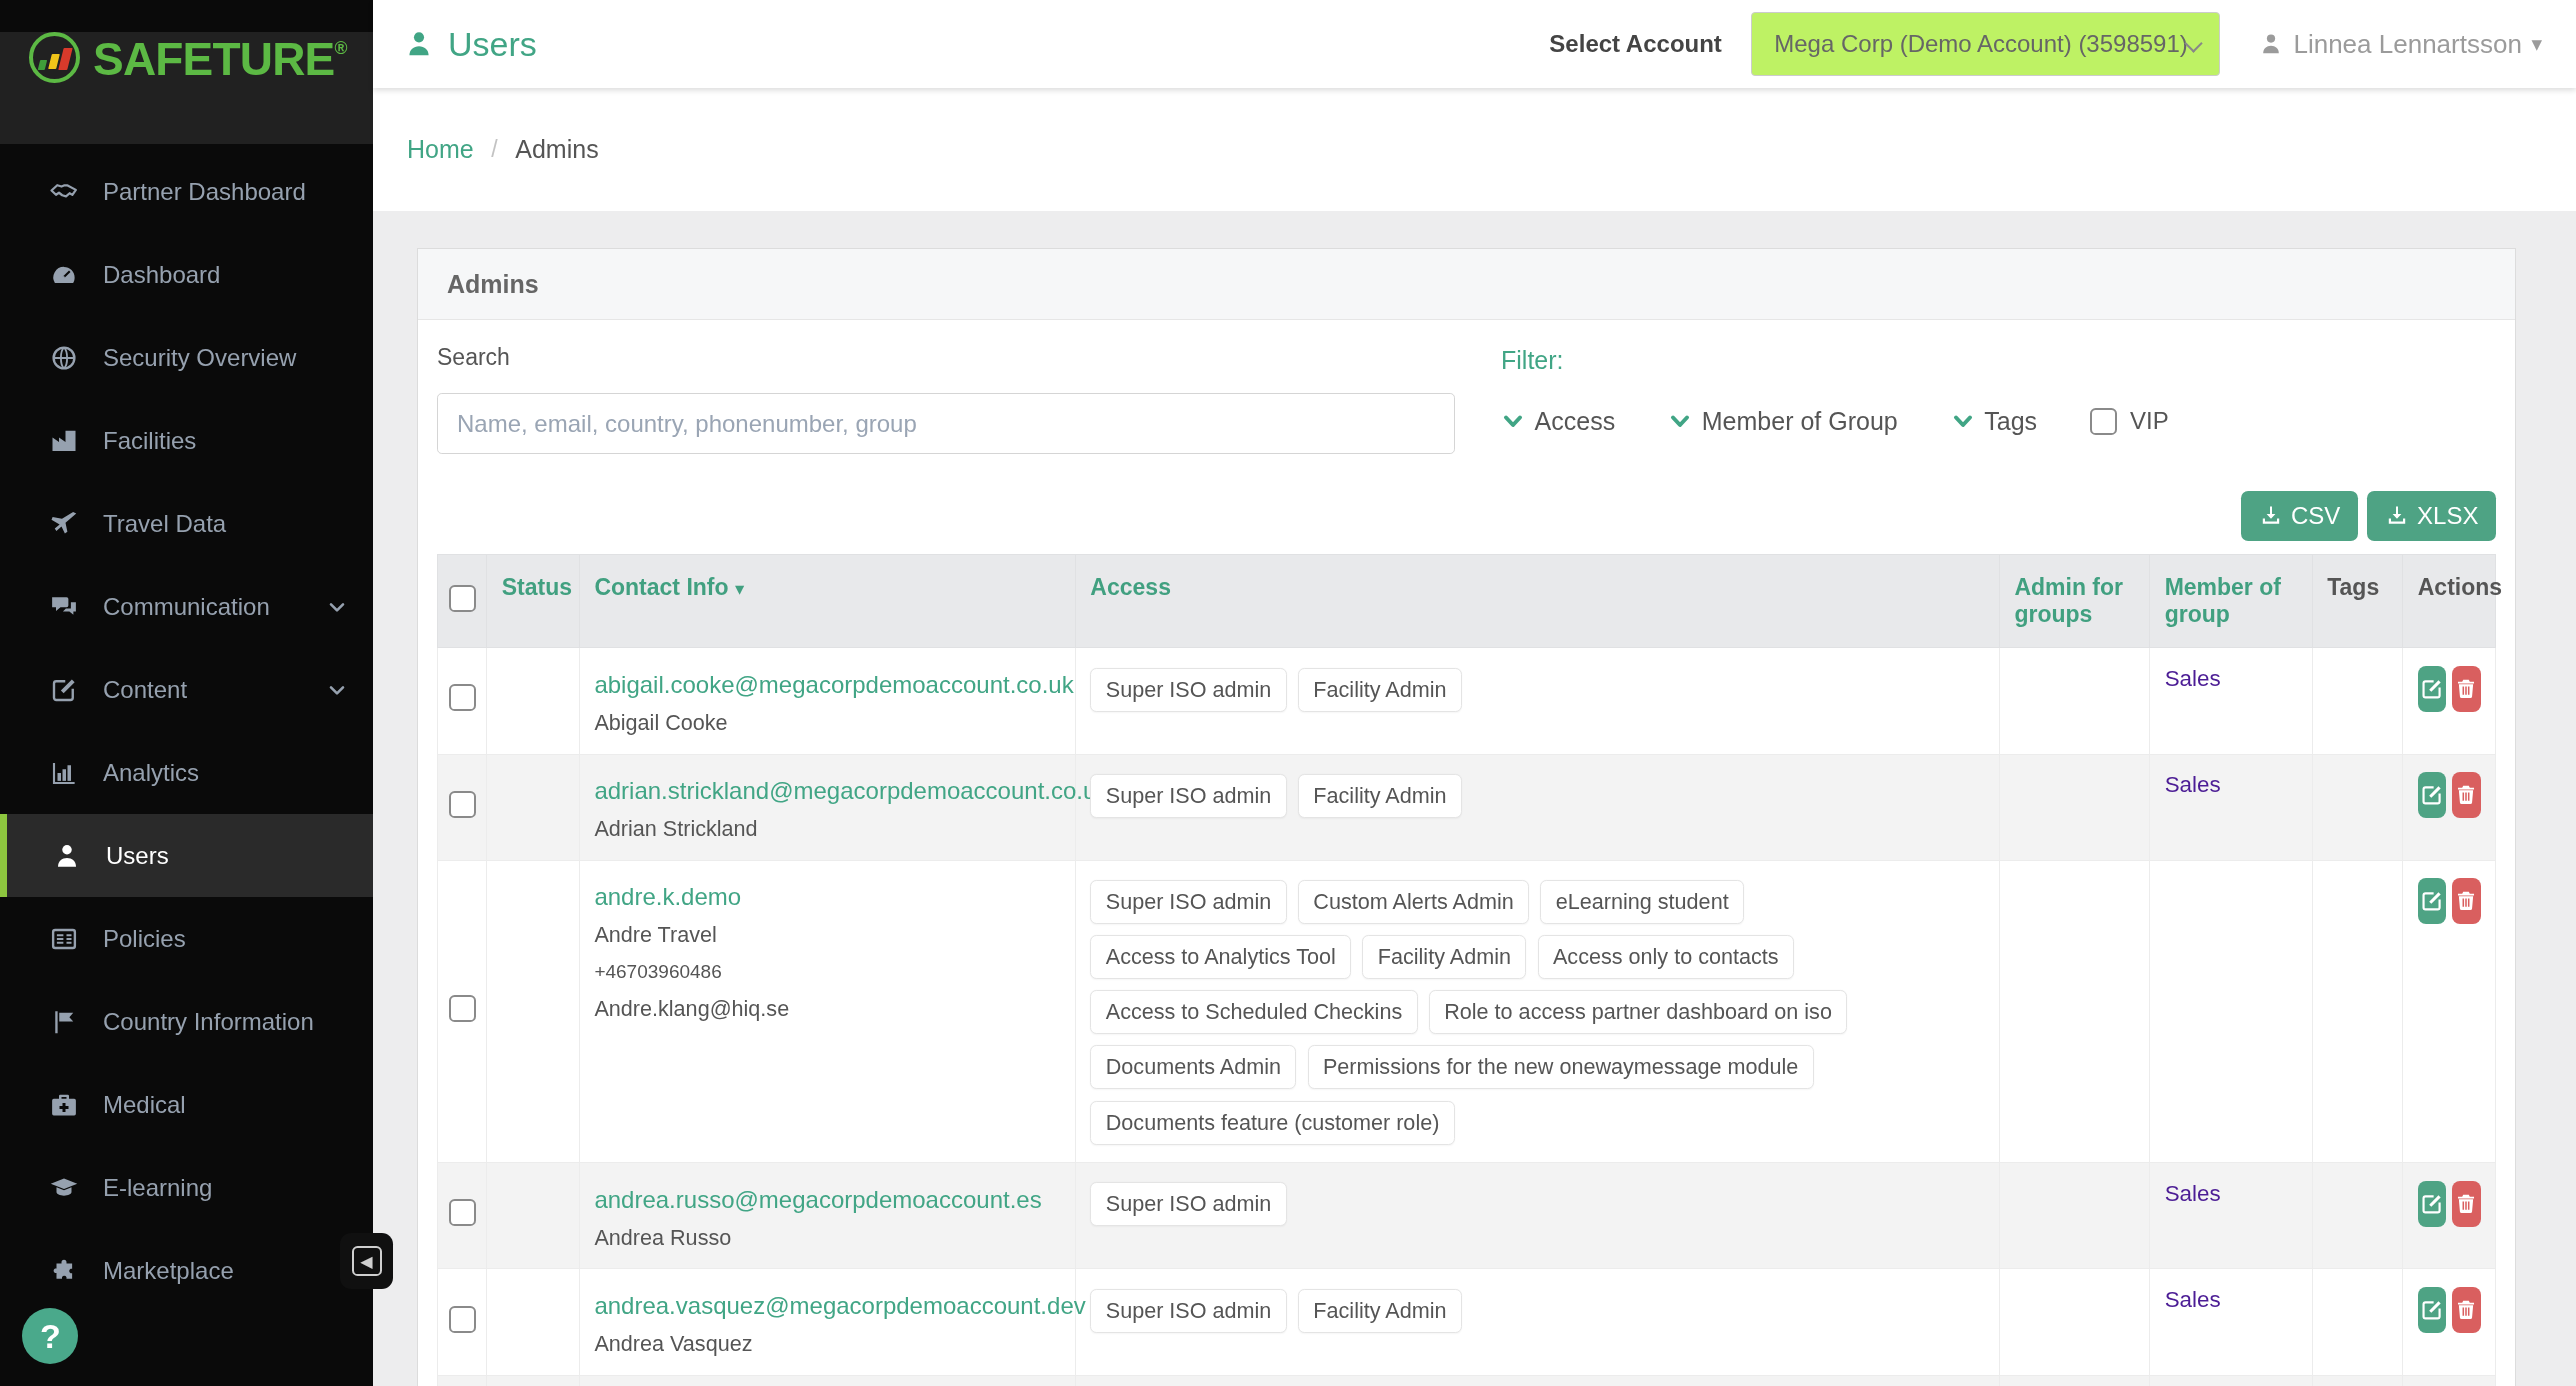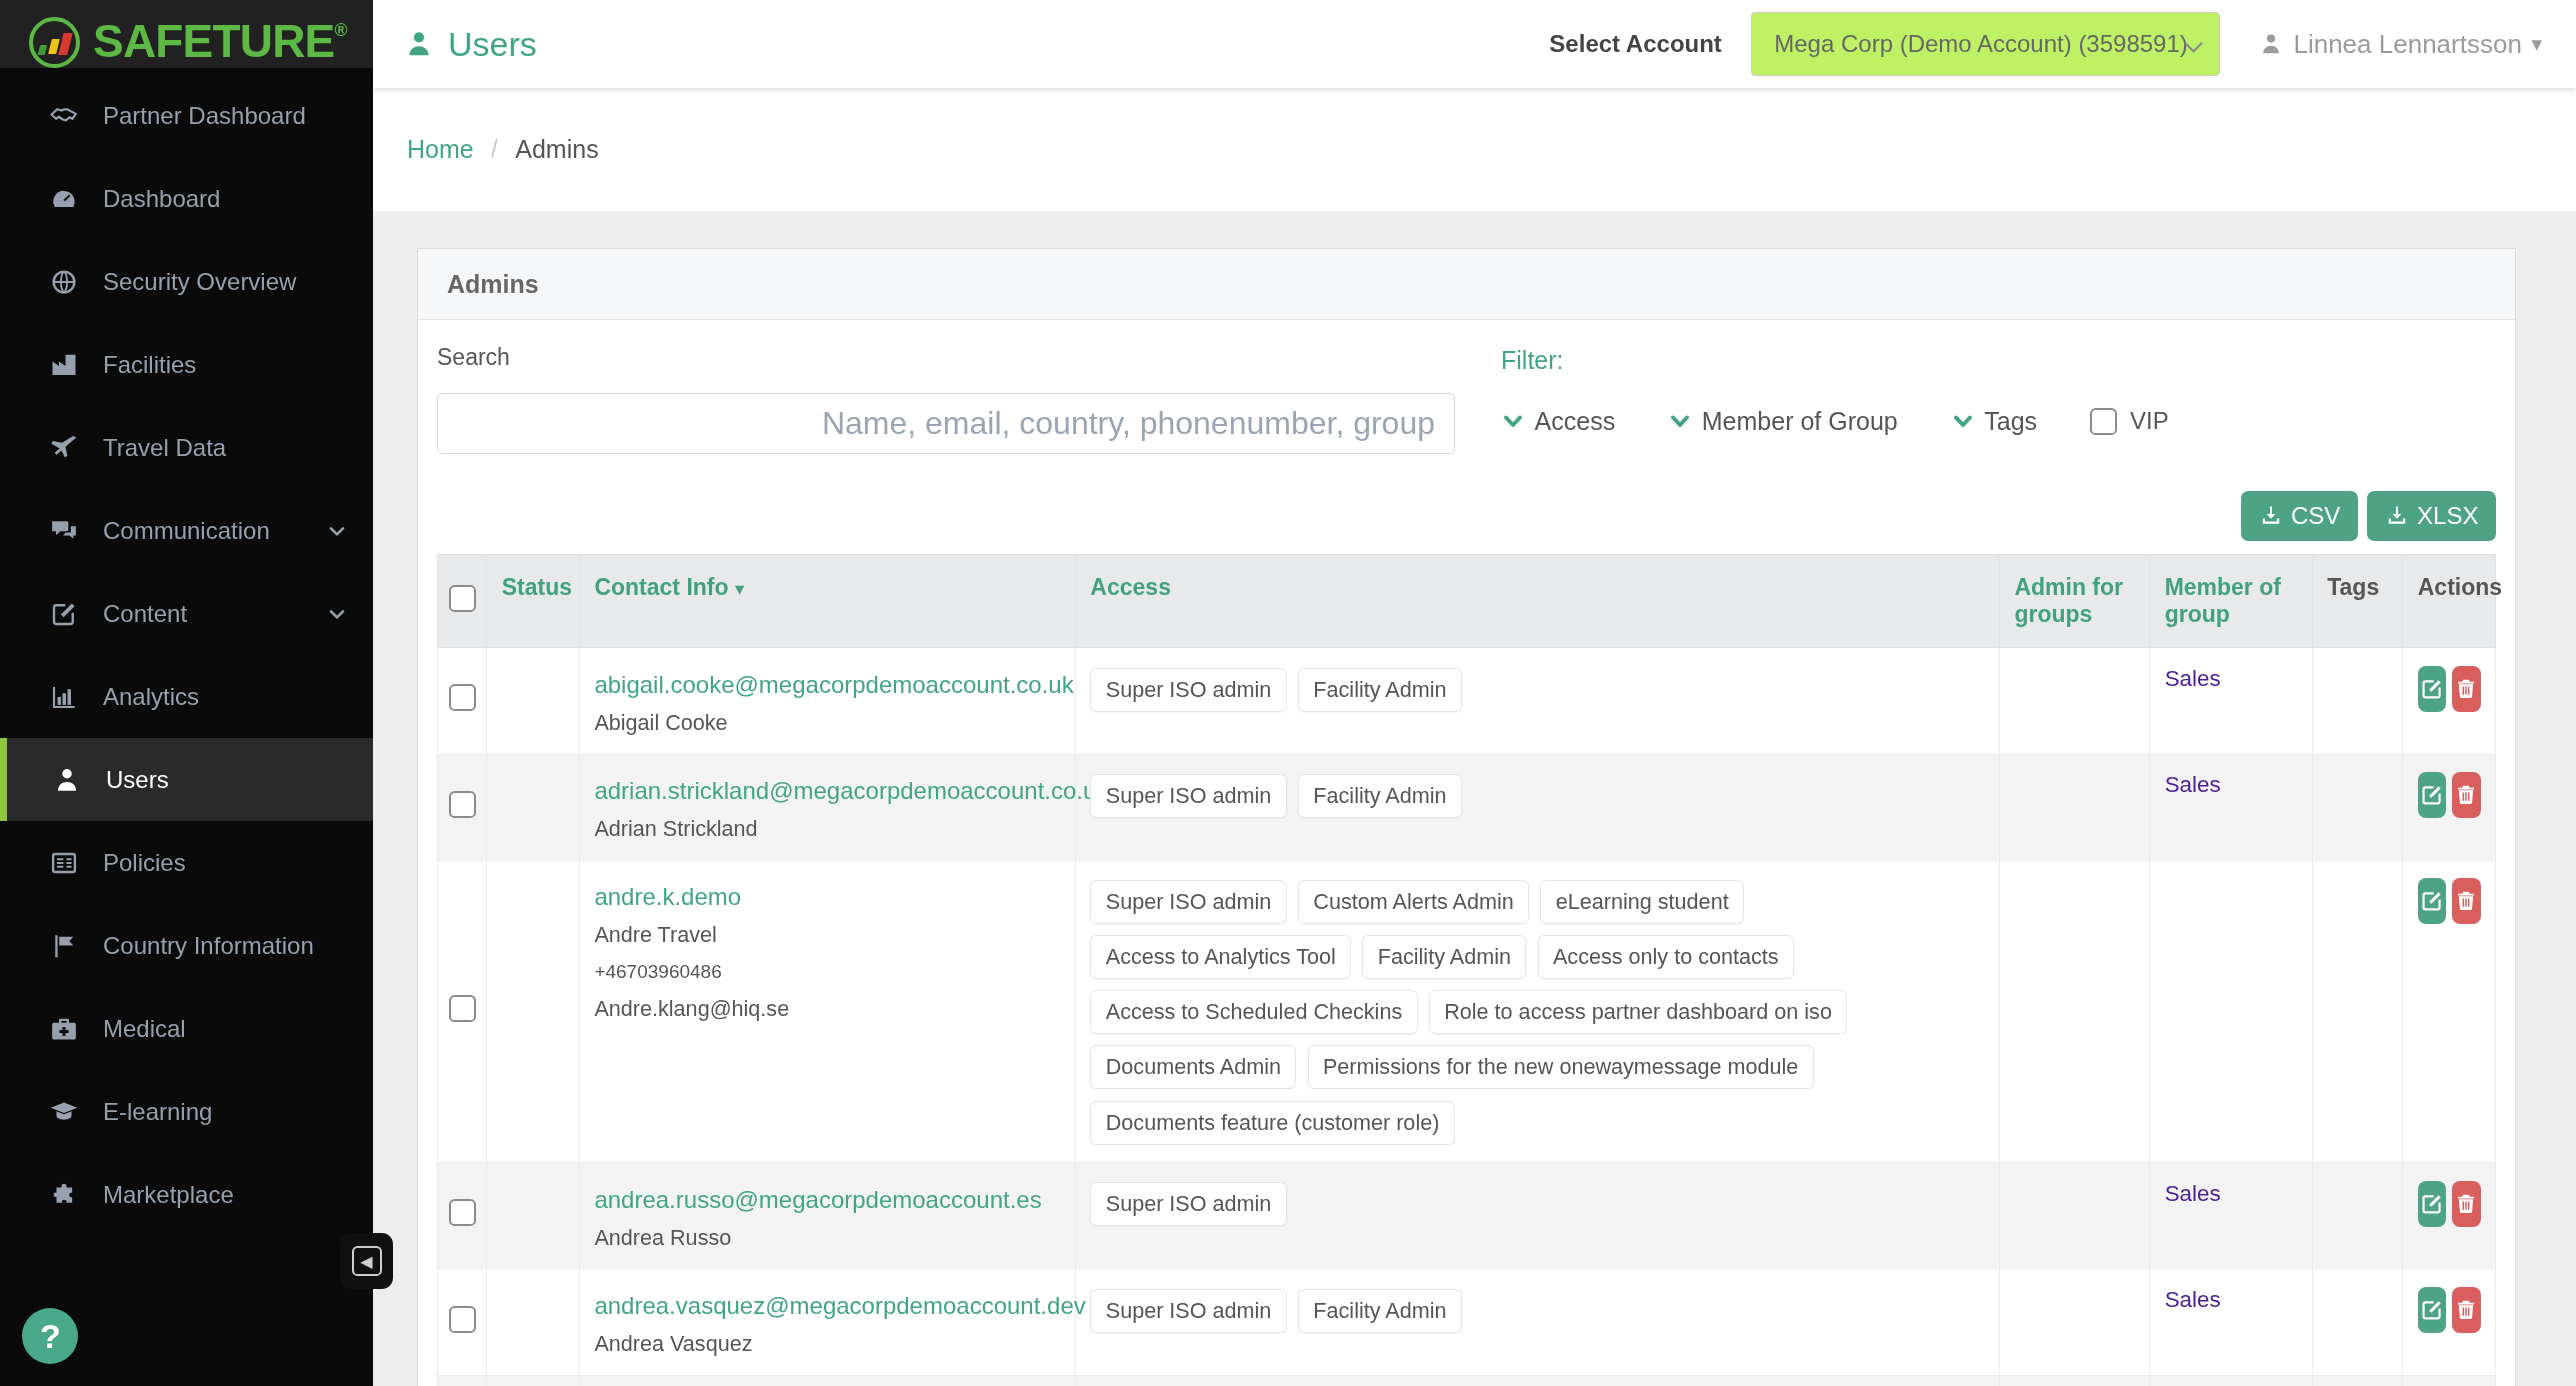--- a/index.html
+++ b/index.html
@@ -3,21 +3,21 @@
 <meta charset="utf-8">
 <style>
   * { box-sizing: border-box; margin: 0; padding: 0; }
   html, body { width: 2576px; height: 1387px; overflow: hidden; }
   body { font-family: "Liberation Sans", "DejaVu Sans", sans-serif; background: #ededee; color: #555; }
 
   .app { display: flex; width: 100%; height: 100%; }
 
   
   .sidebar { position: relative; width: 373px; flex: 0 0 373px; background: #0a0a0a; height: 100%; }
-  .logo-block { height: 68px; background: #212121; display: flex; align-items: flex-end; padding-left: 29px; }
+  .logo-block { height: 112px; background: #212121; display: flex; align-items: flex-start; padding-left: 29px; margin-top: 32px; }
   .logo-ring { width: 51px; height: 51px; border: 4px solid #5cb944; border-radius: 50%; display: flex; align-items: flex-end; justify-content: center; gap: 3.2px; padding-bottom: 9.6px; overflow: hidden; }
   .logo-bar { transform: skewX(-14deg); border-radius: 0.8px; }
   .logo-bar.b1 { width: 7.2px; height: 9.6px; background: #3f9e3a; }
   .logo-bar.b2 { width: 8px; height: 15px; background: #f0c419; }
   .logo-bar.b3 { width: 8.8px; height: 21.6px; background: #d93a2b; }
   .logo-text { font-size: 46px; font-weight: bold; color: #5cb944; letter-spacing: -0.8px; margin-left: 13px; }
   .logo-reg { font-size: 17.6px; color: #5cb944; vertical-align: top; line-height: 32px; }
 
   .nav { padding-top: 6.4px; }
   .nav-item { height: 83px; display: flex; align-items: center; padding-left: 42px; color: #96a1af; cursor: pointer; border-left: 7.2px solid transparent; }
@@ -54,21 +54,21 @@
 
   .content { flex: 1; padding: 37px 60px 0 44px; overflow: hidden; }
   .card { background: #fff; border: 1.6px solid #dcdcdc; }
   .card-header { height: 71px; background: #f6f7f8; border-bottom: 1.6px solid #e6e6e6; display: flex; align-items: center; padding-left: 29px; }
   .card-title { font-size: 25px; font-weight: bold; color: #666; }
   .card-body { padding: 24px 19px 0 19px; }
 
   .toolbar-row { display: flex; align-items: flex-start; }
   .search-block { width: 1018px; }
   .search-label { font-size: 23px; color: #555; display: block; margin-bottom: 22.4px; }
-  .search-input { width: 100%; height: 61px; border: 1.6px solid #d5d5d5; border-radius: 4.8px; font-size: 32px; color: #0c4a6e; padding: 0 19px; outline: none; font-family: inherit; text-align: right; }
+  .search-input { width: 100%; height: 61px; border: 1.6px solid #d5d5d5; border-radius: 4.8px; font-size: 24px; color: #0c4a6e; padding: 0 19px; outline: none; font-family: inherit; }
   .search-input::placeholder { color: #9aa5b4; }
   .filter-block { margin-left: 46px; padding-top: 1.6px; }
   .filter-label { font-size: 25px; color: #41a585; }
   .filter-controls { display: flex; align-items: center; gap: 53px; margin-top: 32px; }
   .filter-dd { display: flex; align-items: center; gap: 9.6px; cursor: pointer; }
   .filter-dd .icon { width: 24px; height: 24px; color: #41a585; }
   .filter-dd-label { font-size: 25px; color: #555; }
   .vip-filter { display: flex; align-items: center; gap: 13px; cursor: pointer; }
   .checkbox { width: 27px; height: 27px; border: 2.4px solid #8a8a8a; border-radius: 5.6px; background: #fff; display: inline-block; cursor: pointer; flex: 0 0 auto; }
   .vip-label { font-size: 24px; color: #555; }

